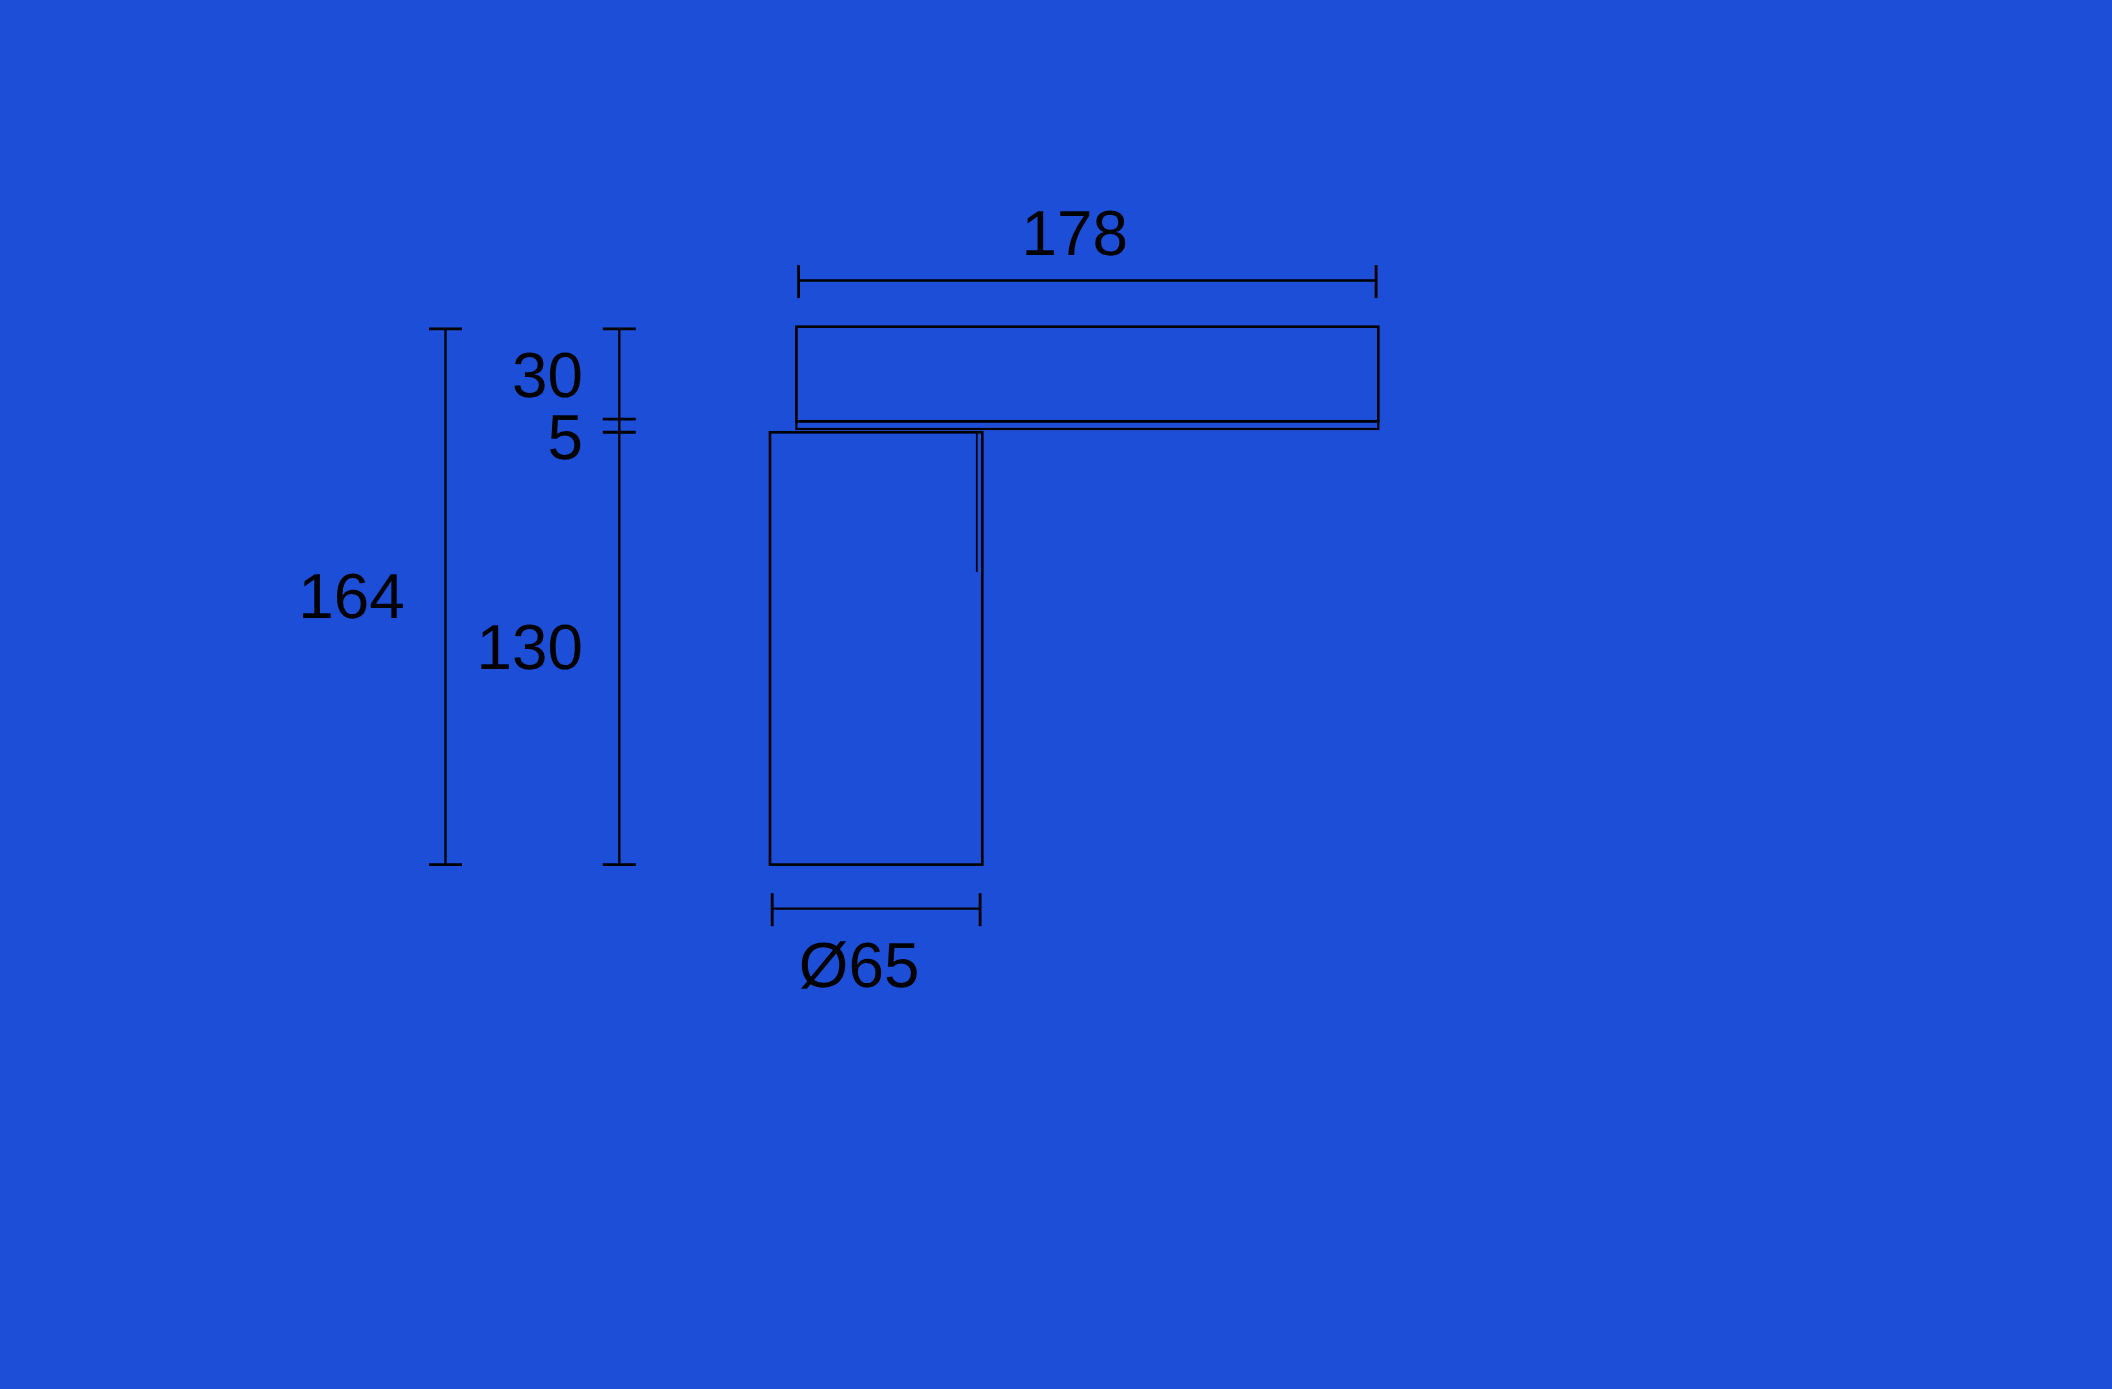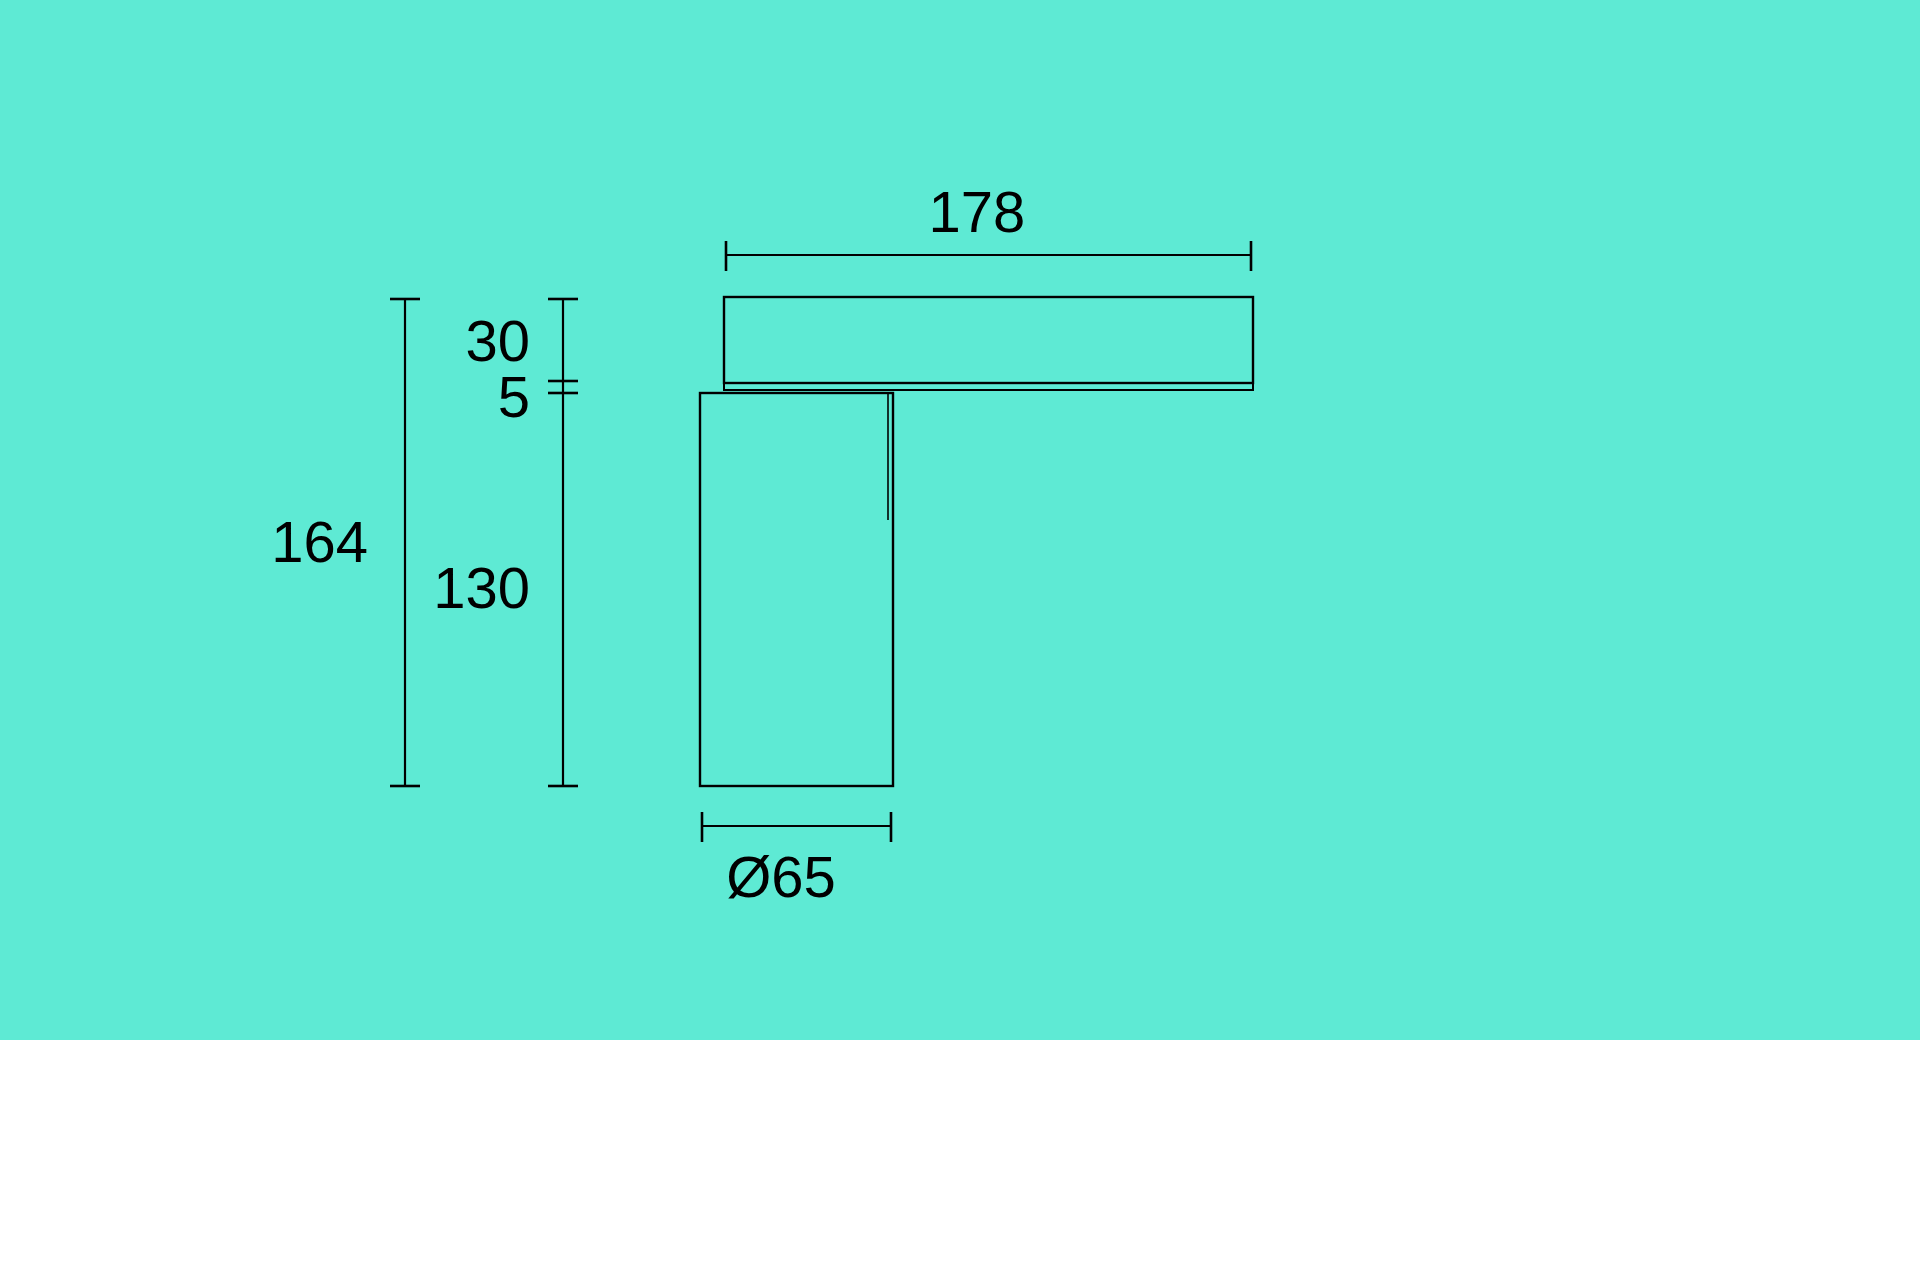--- a/index.html
+++ b/index.html
@@ -3,22 +3,22 @@
 <meta charset="utf-8">
 <style>
   html, body {
     margin: 0;
     padding: 0;
     background: #ffffff;
   }
   #stage {
     position: relative;
     width: 1920px;
-    height: 1040px;
-    background: #5eead4;
+    height: 1263px;
+    background: #1d4ed8;
     overflow: hidden;
     font-family: "Liberation Sans", sans-serif;
   }
   #drawing-svg {
     position: absolute;
     left: 0;
     top: 0;
     width: 1920px;
     height: 1263px;
     display: block;

